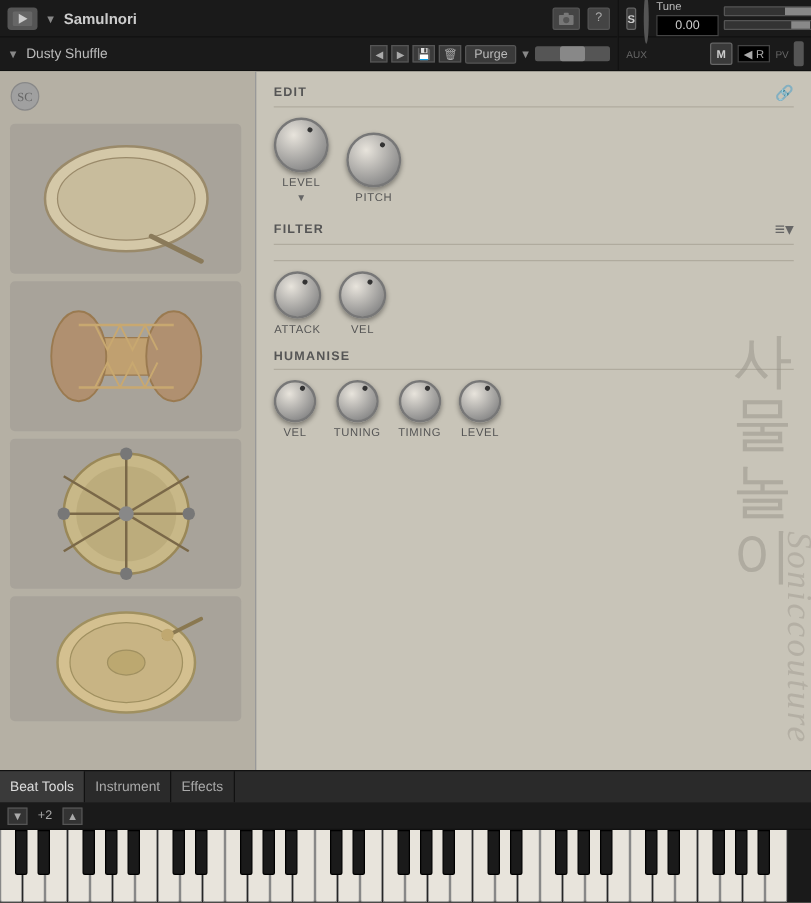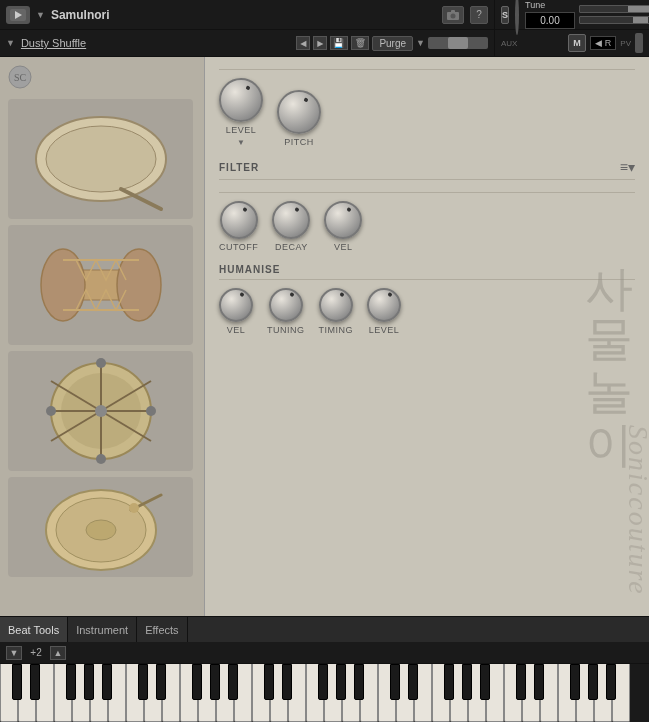--- a/index.html
+++ b/index.html
@@ -510,21 +510,21 @@
               <rect x="4" y="0" width="4" height="3" rx="1" fill="#777"></rect>
             </svg>
         </div>
         <div class="question-btn">
           <span style="color:#aaa;font-size:10px;">?</span>
         </div>
       </div>
 
       <div class="header-second-row">
         <span style="color:#888;font-size:9px;">▼</span>
-        <span style="color:#bbb;font-size:11px;flex:1;text-decoration:underline;">Dusty Shuffle</span>
+        <span style="color:#bbb;font-size:11px;flex:1;">Dusty Shuffle</span>
         <div style="display:flex;gap:3px;align-items:center;">
           <div style="width:14px;height:14px;background:#3a3a3a;border:1px solid #555;display:flex;align-items:center;justify-content:center;cursor:pointer;">
             <span style="color:#aaa;font-size:8px;">◀</span>
           </div>
           <div style="width:14px;height:14px;background:#3a3a3a;border:1px solid #555;display:flex;align-items:center;justify-content:center;cursor:pointer;">
             <span style="color:#aaa;font-size:8px;">▶</span>
           </div>
           <div style="width:18px;height:14px;background:#3a3a3a;border:1px solid #555;display:flex;align-items:center;justify-content:center;cursor:pointer;">
             <span style="color:#aaa;font-size:9px;">💾</span>
           </div>
@@ -666,20 +666,24 @@
     </div>
 
     <div class="controls-panel">
 
       <div class="korean-watermark">
         <span class="korean-text">사물놀이</span>
       </div>
       <div class="soniccouture-text">Soniccouture</div>
 
       <div>
+        <div class="section-header">
+          <span class="section-label">EDIT</span>
+          <span class="section-icon" style="cursor:pointer;">🔗</span>
+        </div>
         <div class="divider"></div>
         <div class="knob-row" style="margin-top:8px;">
           <div class="knob-container">
             <div class="knob knob-lg"></div>
             <span class="knob-label">LEVEL</span>
             <span class="level-arrow">▼</span>
           </div>
           <div class="knob-container">
             <div class="knob knob-lg"></div>
             <span class="knob-label">PITCH</span>
@@ -693,25 +697,21 @@
           <span class="section-icon" style="cursor:pointer;font-size:14px;">≡▾</span>
         </div>
         <div class="divider"></div>
       </div>
 
       <div>
         <div class="divider"></div>
         <div class="knob-row" style="margin-top:8px;">
           <div class="knob-container">
             <div class="knob knob-md"></div>
-            <span class="knob-label">CUTOFF</span>
-          </div>
-          <div class="knob-container">
-            <div class="knob knob-md"></div>
-            <span class="knob-label">DECAY</span>
+            <span class="knob-label">ATTACK</span>
           </div>
           <div class="knob-container">
             <div class="knob knob-md"></div>
             <span class="knob-label">VEL</span>
           </div>
         </div>
       </div>
 
       <div>
         <div class="section-header">

